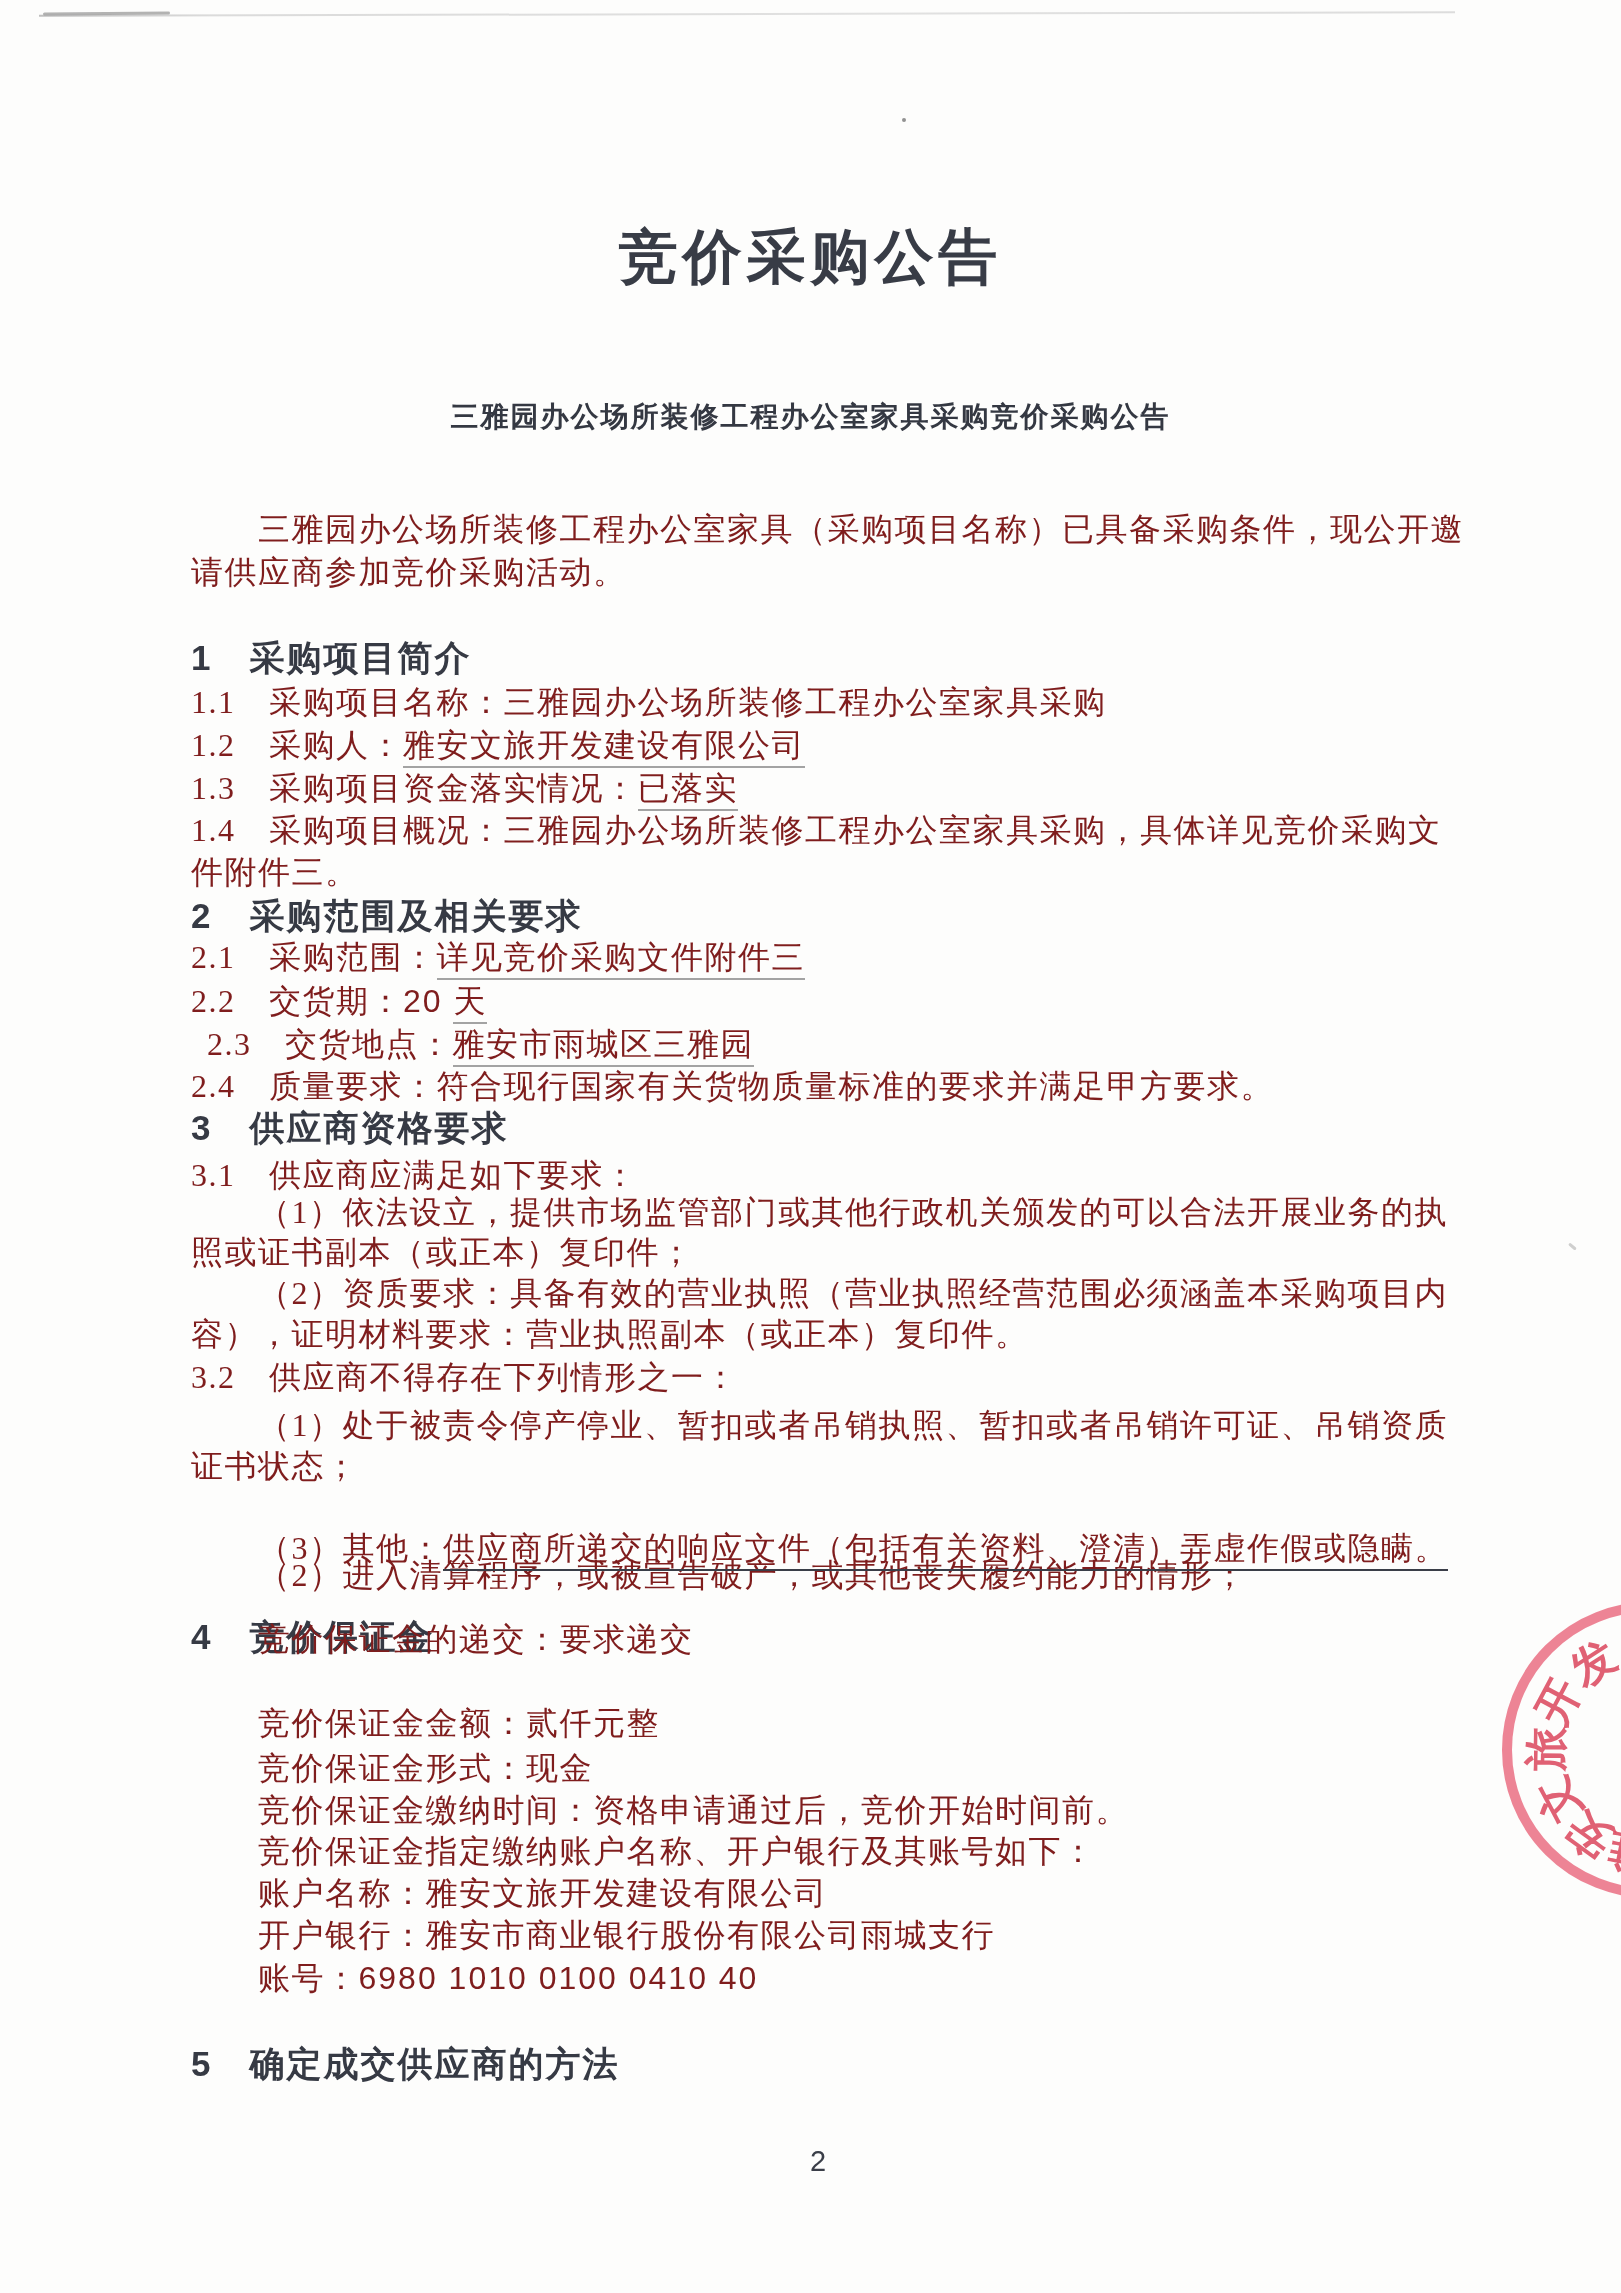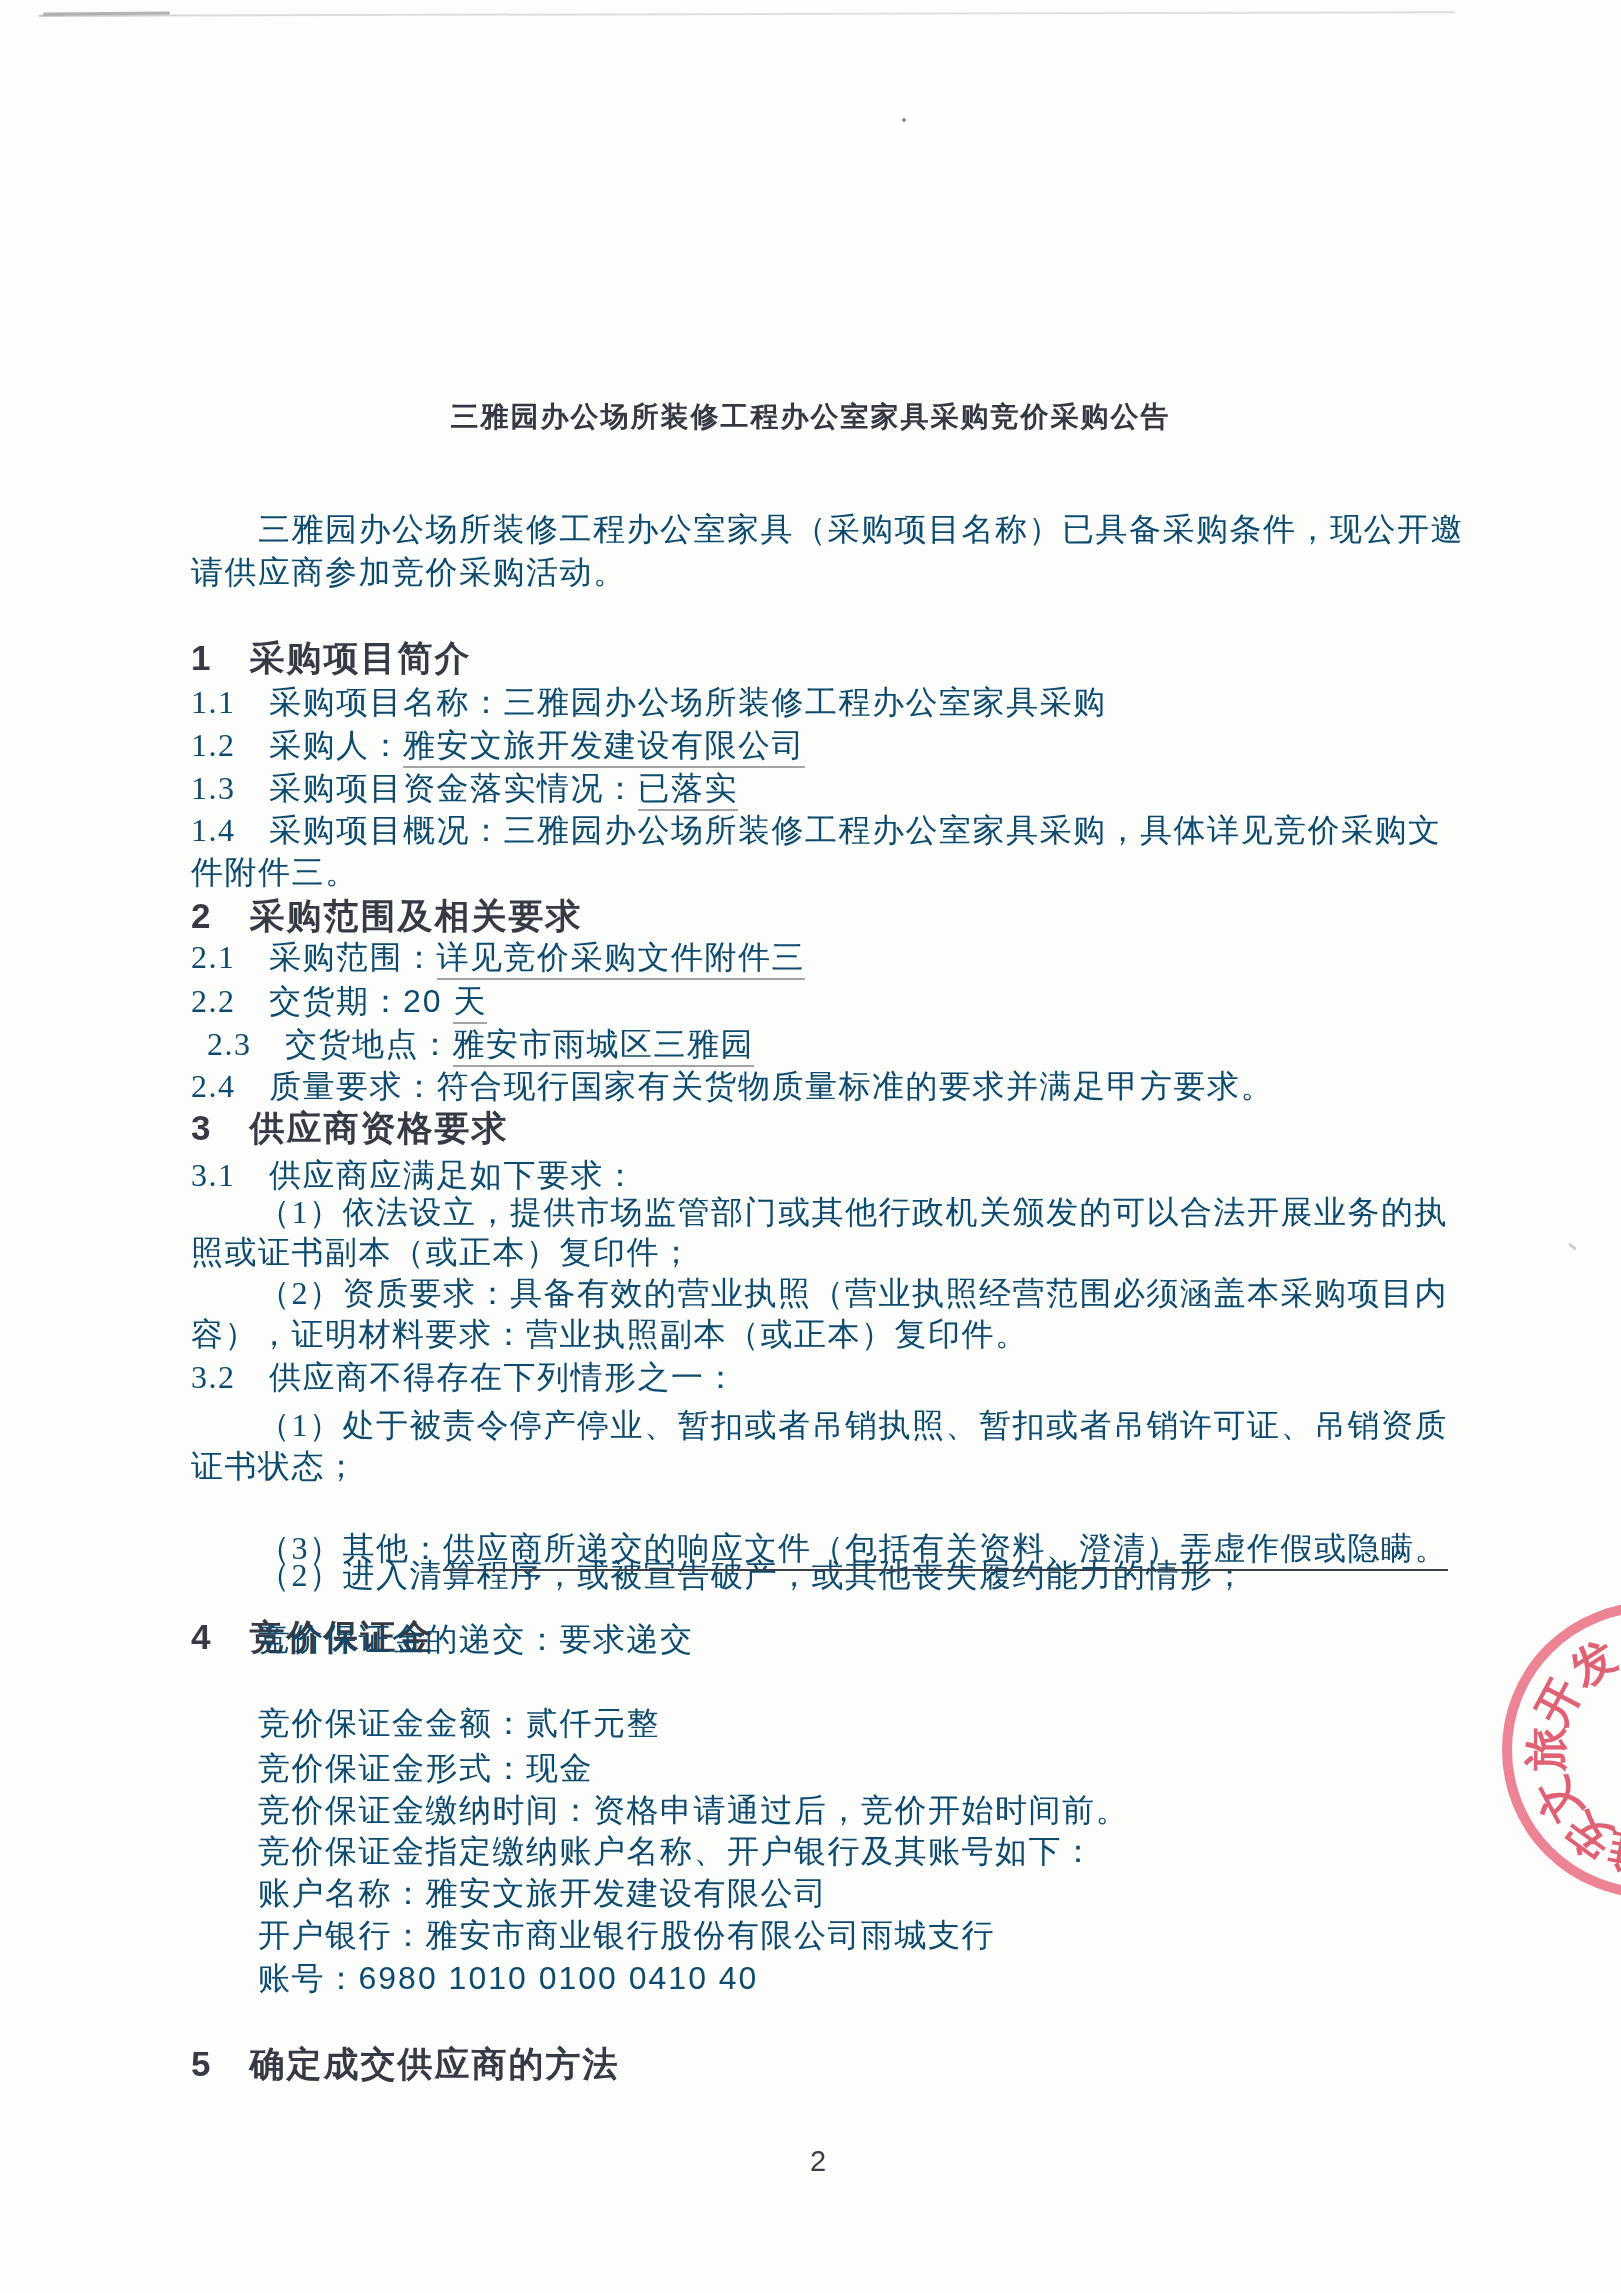--- a/index.html
+++ b/index.html
@@ -10,21 +10,21 @@
     overflow:hidden;
     color:#3a3e48;
   }
   .line{
     position:absolute;
     white-space:nowrap;
     font-family:"Liberation Serif","DejaVu Serif",serif;
     font-size:32px;
     letter-spacing:1.5px;
     line-height:39px;
-    color:#0c4a6e;
+    color:#7f1d1d;
   }
   .line.heading{
     font-family:"Liberation Sans","DejaVu Sans",sans-serif;
     font-weight:bold;
     font-size:35px;
     letter-spacing:2px;
     color:#363a44;
   }
   .seg.u{border-bottom:2px solid #a3a3a3;padding-bottom:2.9px;}
   .seg.u2{border-bottom:2.9px solid #3a3e48;padding-bottom:2.9px;}
@@ -78,20 +78,21 @@
 </style>
 </head>
 <body>
 
 <div id="page">
   <div id="scan-line"></div>
   <div id="scan-line-dark"></div>
   <div id="speck-1" class="speck"></div>
   <div id="speck-2" class="speck"></div>
 
+  <div id="doc-title">竞价采购公告</div>
   <div id="doc-subtitle">三雅园办公场所装修工程办公室家具采购竞价采购公告</div>
 
   <div id="lines-root">
       <div class="line body" style="top: 510px; left: 258px;"><span class="seg">三雅园办公场所装修工程办公室家具（采购项目名称）已具备采购条件，现公开邀</span></div>
       <div class="line body" style="top: 553px; left: 191px;"><span class="seg">请供应商参加竞价采购活动。</span></div>
       <div class="line heading" style="top: 638px; left: 191px;"><span class="seg">1　采购项目简介</span></div>
       <div class="line body" style="top: 683px; left: 191px;"><span class="seg">1.1　采购项目名称：三雅园办公场所装修工程办公室家具采购</span></div>
       <div class="line body" style="top: 726px; left: 191px;"><span class="seg">1.2　采购人：</span><span class="seg u">雅安文旅开发建设有限公司</span></div>
       <div class="line body" style="top: 769px; left: 191px;"><span class="seg">1.3　采购项目资金落实情况：</span><span class="seg u">已落实</span></div>
       <div class="line body" style="top: 811px; left: 191px;"><span class="seg">1.4　采购项目概况：三雅园办公场所装修工程办公室家具采购，具体详见竞价采购文</span></div>

